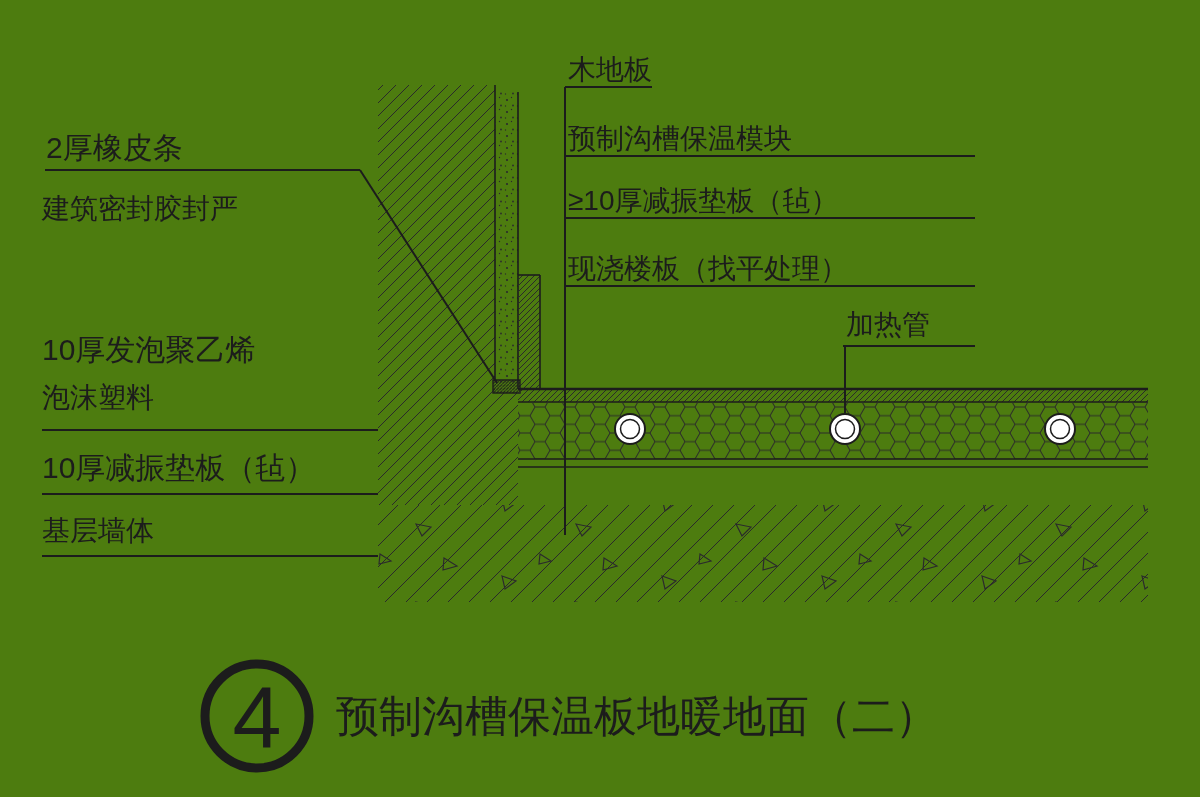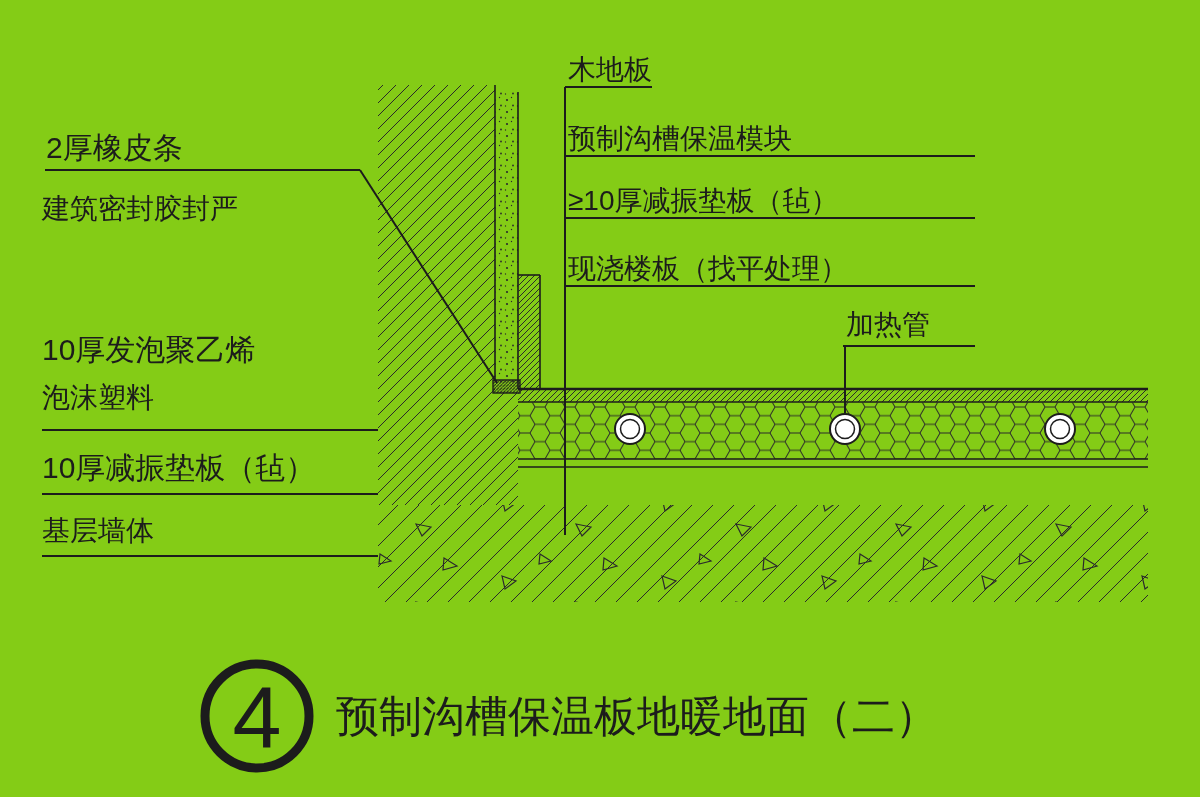--- a/index.html
+++ b/index.html
@@ -5,21 +5,21 @@
   html, body {
     margin: 0;
     padding: 0;
     background: #ffffff;
     font-family: "Liberation Sans", sans-serif;
   }
   .page {
     position: relative;
     width: 1200px;
     height: 797px;
-    background: #84cc16;
+    background: #4d7c0f;
     overflow: hidden;
   }
   svg { display: block; }
   .cad-text {
     font-family: "Liberation Sans", sans-serif;
     fill: #1c1c1c;
   }
   .ink-line { stroke: #1c1c1c; }
 </style>
 </head>

